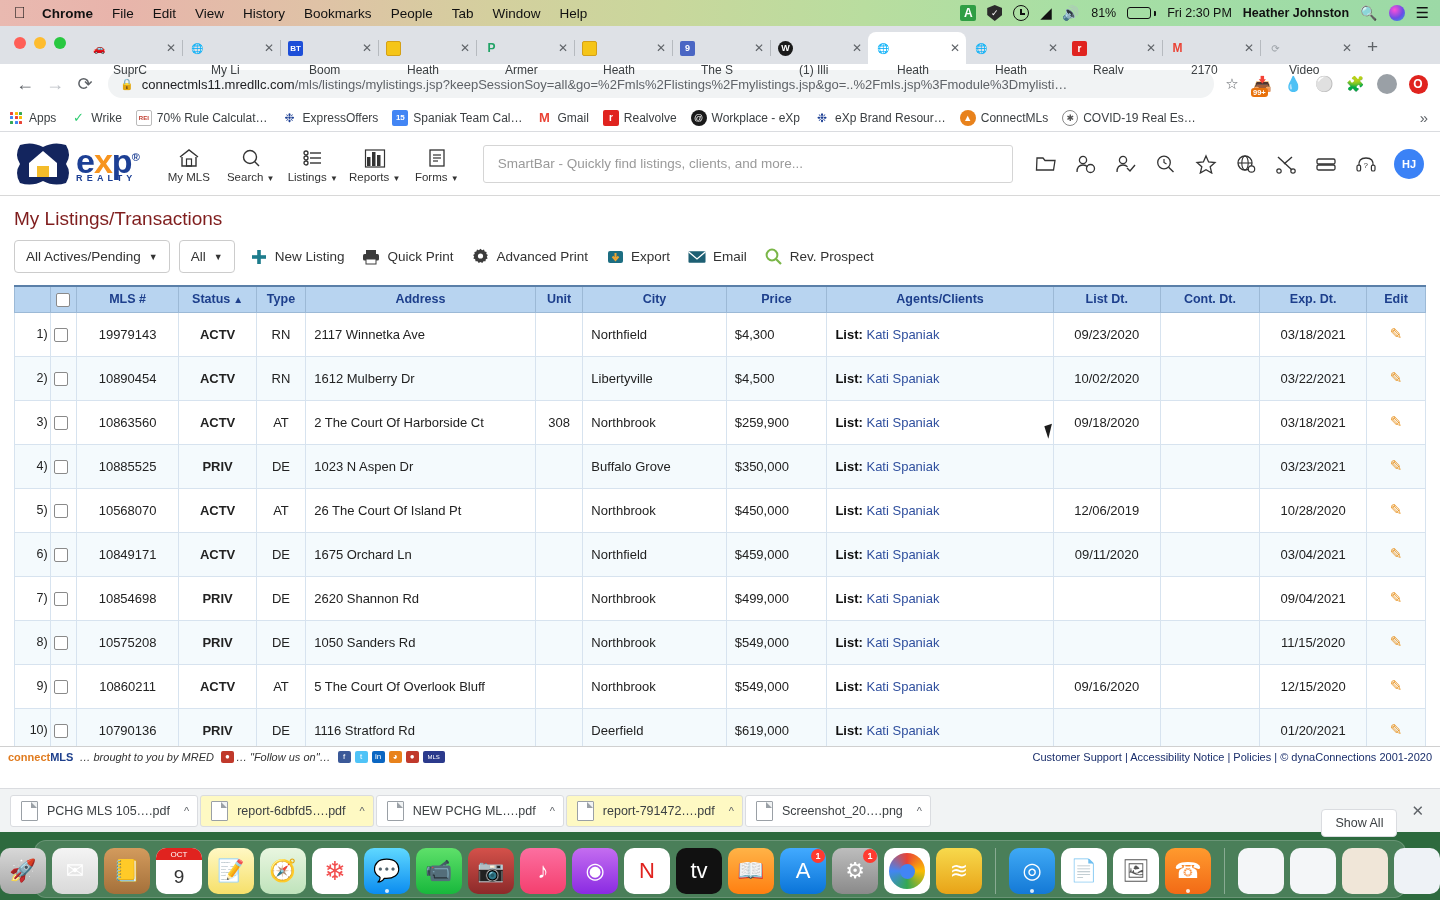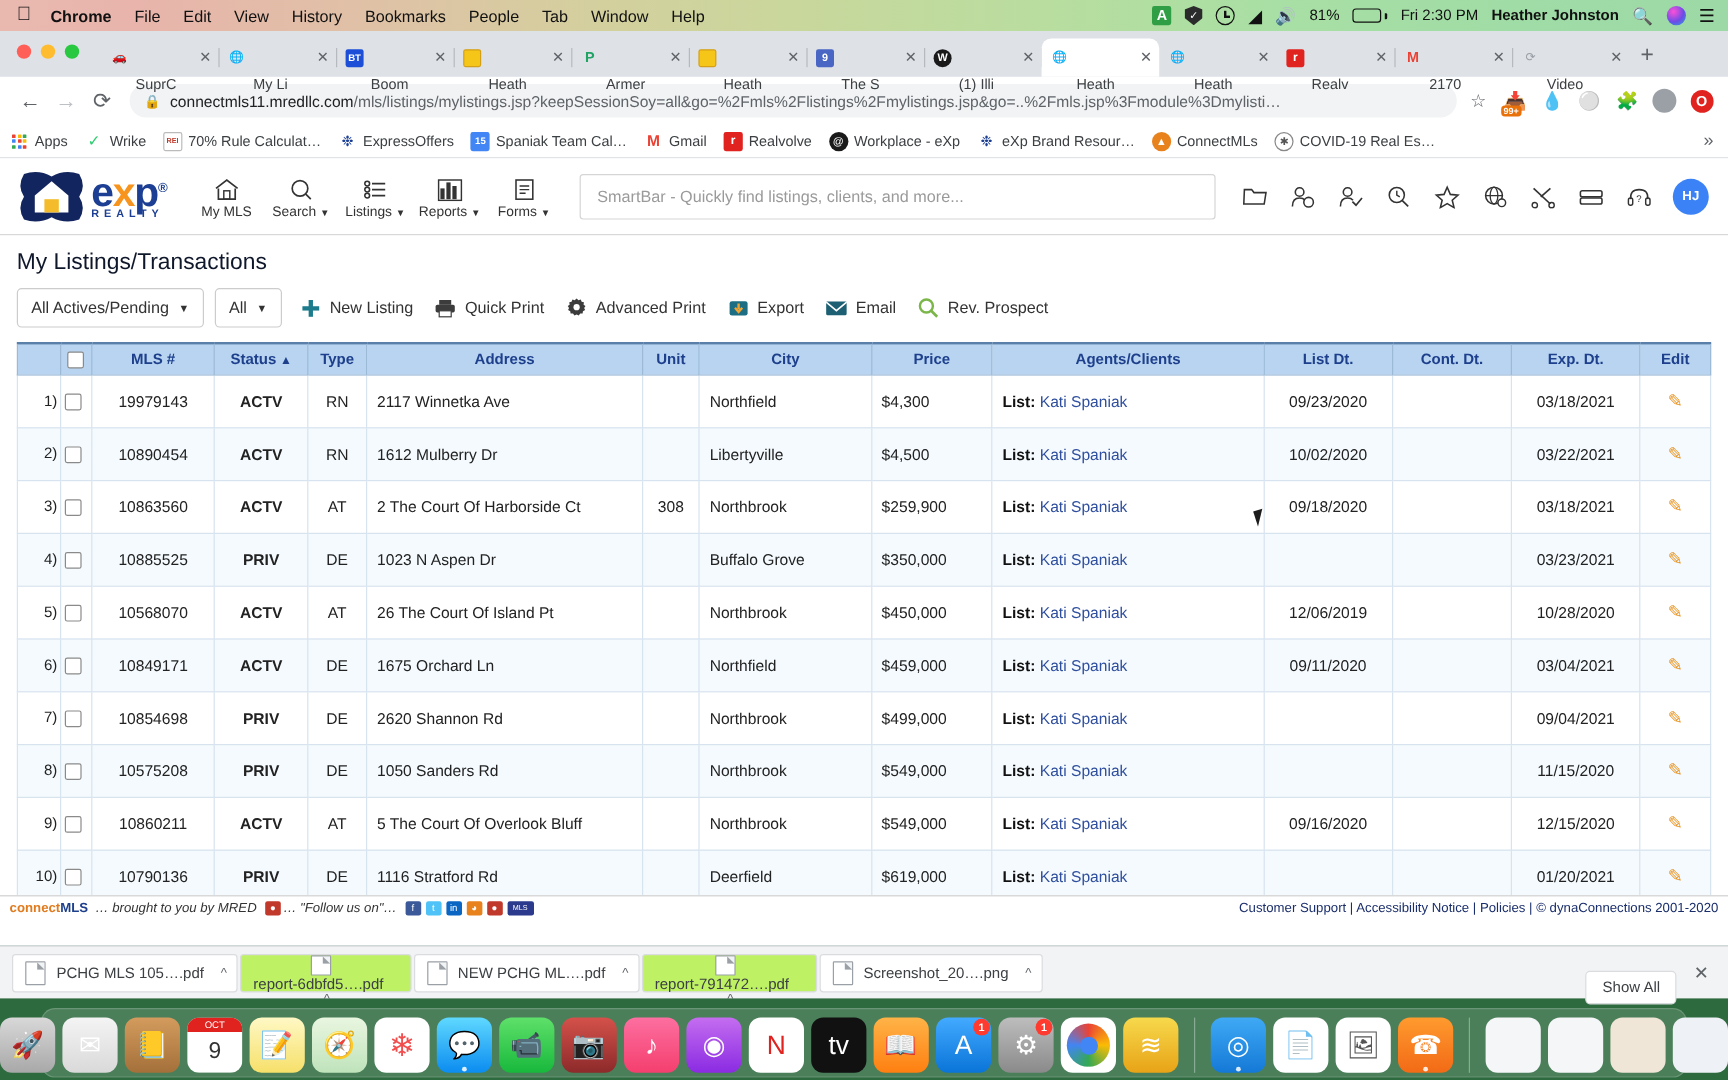--- a/index.html
+++ b/index.html
@@ -104,21 +104,21 @@
   .navitem { display: flex; flex-direction: column; align-items: center; justify-content: center;
              width: 60px; font-size: 11.5px; color: #333; margin-right: 2px;}
   .navitem .ni-ic { height: 24px; display: flex; align-items: flex-end; margin-bottom: 3px;}
   .smartbar { flex: 1; height: 38px; border: 1px solid #d5d5d5; border-radius: 3px; margin: 0 14px;
               display: flex; align-items: center; padding: 0 14px; font-size: 13.5px; color: #9a9a9a; max-width: 530px;}
   .hdr-icons { display: flex; align-items: center; gap: 16px; margin-left: auto; padding-right: 4px;}
   .hdr-ic { width: 24px; height: 24px; display:flex; align-items:center; justify-content:center; color:#3c3c3c;}
   .user-av { width: 30px; height: 30px; border-radius: 50%; background: #3b82f6; color: #fff;
              font-size: 11px; font-weight: bold; display: flex; align-items: center; justify-content: center; }
 
-  .page-title { font-size: 19px; color: #0f172a; padding: 12px 0 0 14px; font-weight: normal;}
+  .page-title { font-size: 19px; color: #7f1d1d; padding: 12px 0 0 14px; font-weight: normal;}
 
   .actionbar { display: flex; align-items: center; padding: 10px 14px 12px 14px; gap: 0; }
   .selectbox { height: 33px; border: 1px solid #ccc; border-radius: 4px; display: flex; align-items: center;
                padding: 0 11px; font-size: 13.5px; color: #333; background: #fff; margin-right: 9px;}
   .selectbox .caret { margin-left: 8px; font-size: 9px; }
   .abtn { display: flex; align-items: center; font-size: 13.5px; color: #333; margin-right: 18px; }
   .abtn .ab-ic { margin-right: 7px; display:flex; align-items:center; justify-content:center; width:18px; height:18px;}
 
   
   .tablewrap { padding: 0 14px; }
@@ -157,21 +157,21 @@
   .pagefoot .tagline { font-style: italic; color: #333; margin-right: 5px;}
   .mini { width: 13px; height: 12px; display:inline-flex; align-items:center; justify-content:center;
           font-size: 8px; color:#fff; border-radius:2px; margin: 0 2px;}
   .pagefoot .right { margin-left: auto; color: #1a2e6b; }
 
   
   .dlbar { position: absolute; top: 788px; left: 0; width: 1440px; height: 44px; background: #f1f3f4;
            border-top: 1px solid #dadce0; display: flex; align-items: center; padding: 0 10px; }
   .dlitem { display: flex; align-items: center; height: 32px; padding: 0 8px 0 10px; margin-right: 2px;
             background: #fff; border: 1px solid #dadce0; border-radius: 3px; font-size: 12.5px; color: #3c4043; }
-  .dlitem.gray { background: #bef264; flex-direction: column; }
+  .dlitem.gray { background: #fef9c3; }
   .dlitem .fic { width: 17px; height: 20px; margin-right: 9px; background: #fff; border: 1px solid #9aa0a6;
                  border-radius: 1px; position: relative; flex: 0 0 17px;}
   .dlitem .fic::after { content:""; position: absolute; right:0; top:0; border-width: 0 6px 6px 0;
                  border-style: solid; border-color: #9aa0a6 #f1f3f4; }
   .dlitem .nm { white-space: nowrap; margin-right: 14px; }
   .dlitem .cv { font-size: 11px; color: #5f6368; }
   .dl-right { margin-left: auto; display: flex; align-items: center; gap: 14px;}
   .showall { border: 1px solid #dadce0; border-radius: 4px; padding: 6px 13px; font-size: 12.5px; color: #3c4043; background:#fff;margin-top:24px;}
   .dl-close { font-size: 15px; color: #5f6368; padding-right: 6px;}
 

